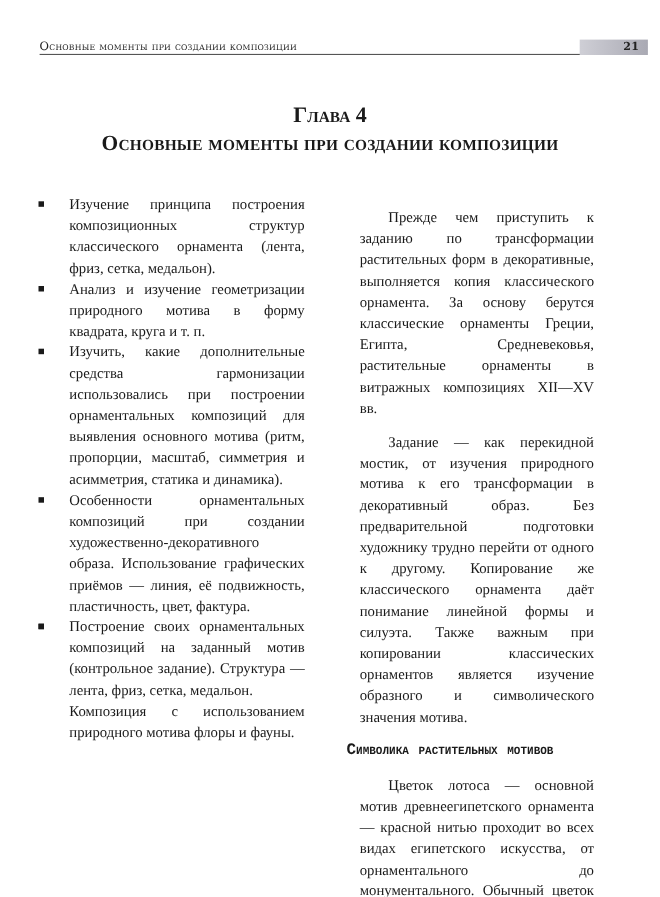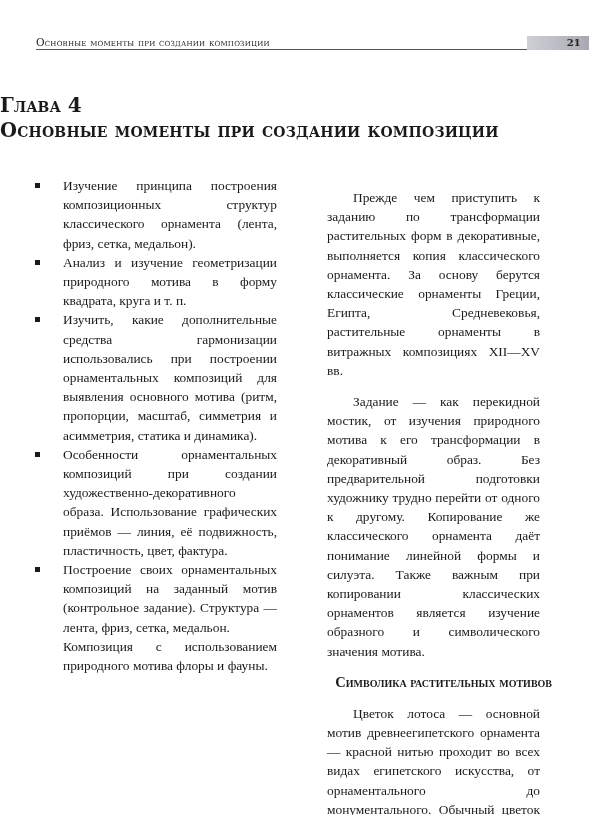--- a/index.html
+++ b/index.html
@@ -4,34 +4,34 @@
 <style>
   html, body { margin: 0; padding: 0; background: #ffffff; }
   body { width: 600px; height: 815px; position: relative; overflow: hidden;
          font-family: "DejaVu Serif", "Liberation Serif", serif; color: #1a1a1a; }
   .running-head { position: absolute; left: 36px; top: 36px; width: 520px; height: 12px;
          font-size: 10.5px; letter-spacing: 0.2px; font-variant: small-caps; color: #222; }
   .running-head .rule { position: absolute; left: 0; right: 0; top: 13px; height: 1px; background: #555; }
   .page-num { position: absolute; right: -33px; top: 0px; width: 62px; height: 14px;
          background: linear-gradient(90deg, #cfcfd6, #a9a9b3); color: #222; font-size: 10px;
          text-align: right; padding-right: 8px; box-sizing: border-box; line-height: 14px; font-weight: bold; padding-left: 20px; }
-  .chapter { position: absolute; left: 0; right: 0; top: 92px; 
-         font-weight: bold; font-variant: small-caps; }
+  .chapter { position: absolute; left: 0; right: 0; top: 92px; text-align: center;
+         font-weight: bold; font-variant: small-caps; font-family: Liberation Serif, serif; }
   .chapter .num { font-size: 20px; line-height: 26px; }
   .chapter .title { font-size: 19.5px; line-height: 26px; letter-spacing: 0.2px; }
   .col { position: absolute; top: 176px; font-family: "Liberation Serif", serif; font-size: 13.4px;
          line-height: 19.2px; text-align: justify; }
   .col-left { left: 35px; width: 242px; }
   .col-right { left: 315px; width: 237px; }
   ul.bullets { list-style: none; margin: 0; padding: 0; }
   ul.bullets li { position: relative; padding-left: 28px; }
   ul.bullets li .bullet { position: absolute; left: 0; top: 7px; width: 5px; height: 5px; background: #1a1a1a; }
   p { margin: 12px; text-indent: 26px; }
-  .subhead { text-align: right; font-weight: bold; font-variant: small-caps; font-size: 14.5px;
-         line-height: 19px; margin: 10px 0 8px 0; text-indent: 0; }
+  .subhead { text-align: left; font-weight: bold; font-variant: small-caps; font-size: 14.5px;
+         line-height: 19px; margin: 10px 0 8px 0; text-indent: 0; font-family: Liberation Mono, monospace; }
 </style>
 </head>
 <body>
 
 <div class="running-head">
   <span>Основные моменты при создании композиции</span>
   <div class="rule"></div>
   <div class="page-num">21</div>
 </div>
 

